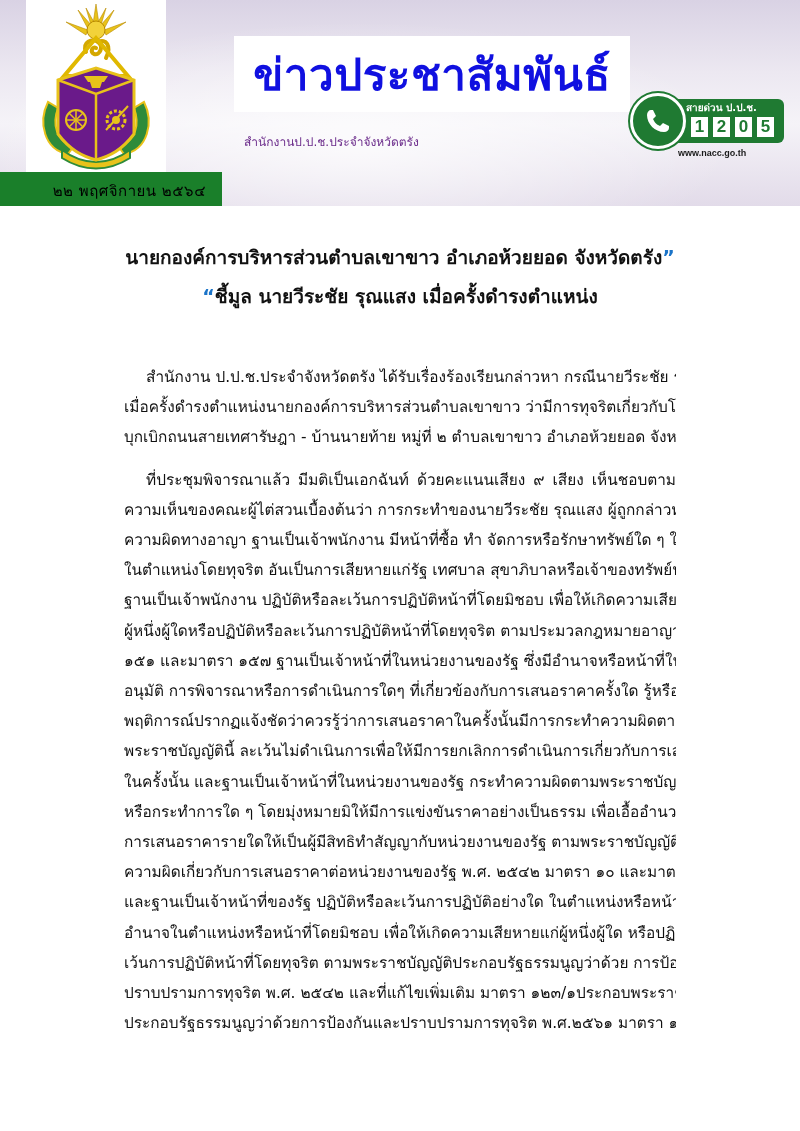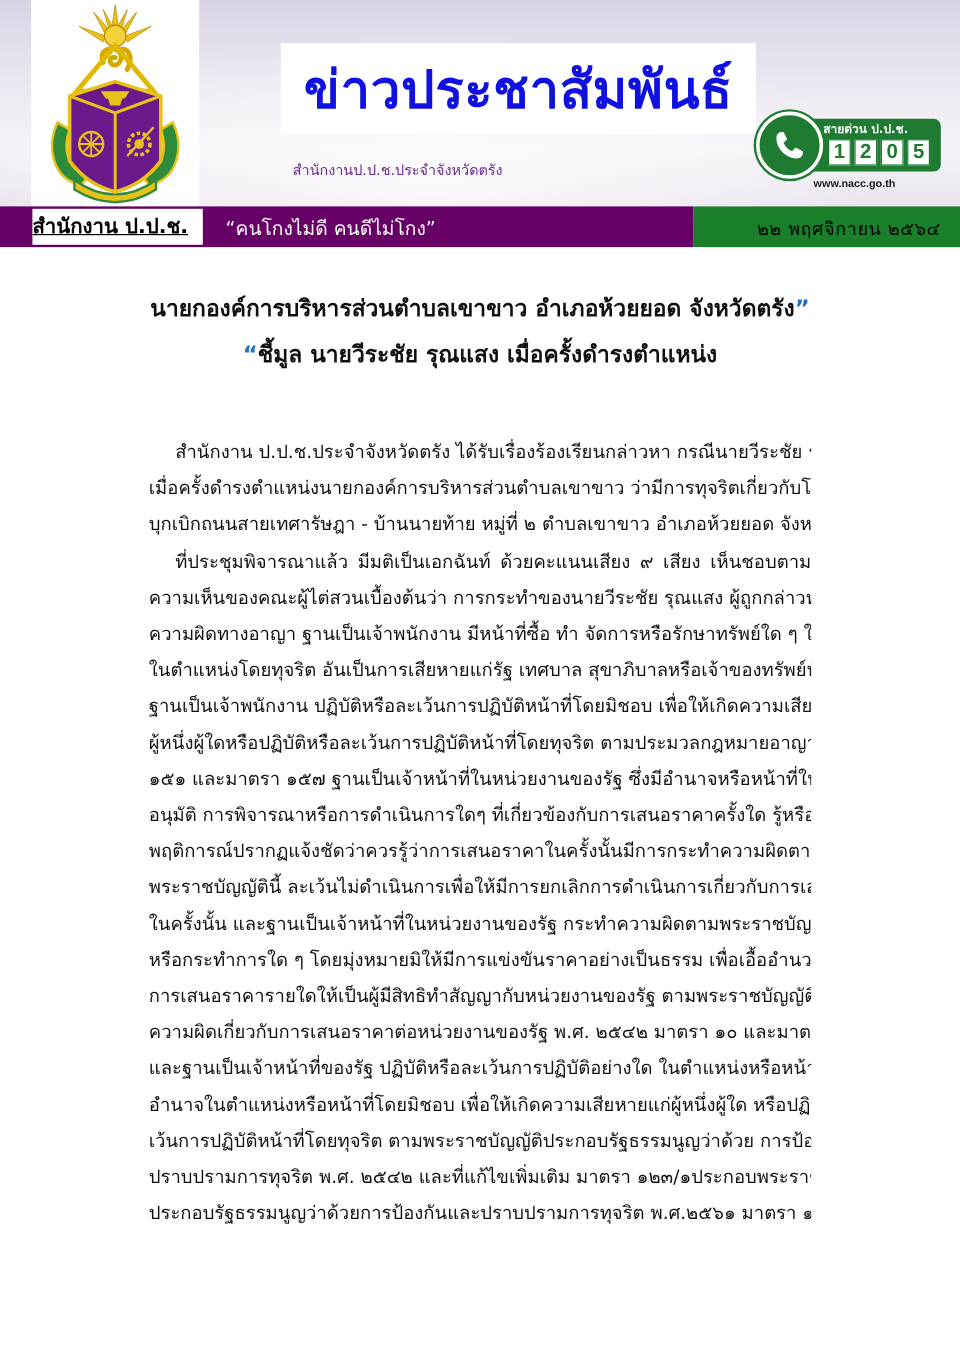--- a/index.html
+++ b/index.html
@@ -84,21 +84,21 @@
   .q { color: #1b74c8; }
 
   .body {
     position: absolute; left: 124px; top: 362px; width: 552px;
     font-size: 15.4px; line-height: 30.2px; color: #111; text-align: justify;
   }
   .para { margin: 0; }
   .line { display: block; white-space: nowrap; overflow: hidden; text-align: justify; text-align-last: justify; }
   .line.first { padding-left: 22px; }
   .line.last { text-align-last: left; }
-  .para + .para { margin-top: 0; }
+  .para + .para { margin-top: 12px; }
 </style>
 </head>
 <body>
 
 <div class="header">
 
   <div class="logo-box">
     <svg class="logo-svg" width="124" height="168" viewBox="0 0 124 168">
 
       <g fill="#e8c21a" stroke="#b88a00" stroke-width="0.6">
@@ -157,24 +157,20 @@
     </div>
     <div class="hotline-circle">
       <svg width="30" height="30" viewBox="0 0 30 30">
         <path d="M8,4 C6,4 4,6 4,9 C4,18 12,26 21,26 C24,26 26,24 26,22 L26,20 L20,17 L17,20 C13,18 12,17 10,13 L13,10 L10,4 Z" fill="#ffffff"></path>
       </svg>
     </div>
     <div class="hotline-url">www.nacc.go.th</div>
   </div>
 
   <div class="band">
-    <div class="band-purple">
-      <div class="org-label">สำนักงาน ป.ป.ช.</div>
-      <div class="slogan">“คนโกงไม่ดี คนดีไม่โกง”</div>
-    </div>
     <div class="band-green">
       <div class="date">๒๒ พฤศจิกายน ๒๕๖๔</div>
     </div>
   </div>
 </div>
 
 <div class="headline">
   <div><span>นายกองค์การบริหารส่วนตำบลเขาขาว อำเภอห้วยยอด จังหวัดตรัง</span><span class="q">”</span></div>
   <div><span class="q">“</span><span>ชี้มูล นายวีระชัย รุณแสง เมื่อครั้งดำรงตำแหน่ง</span></div>
 </div>

